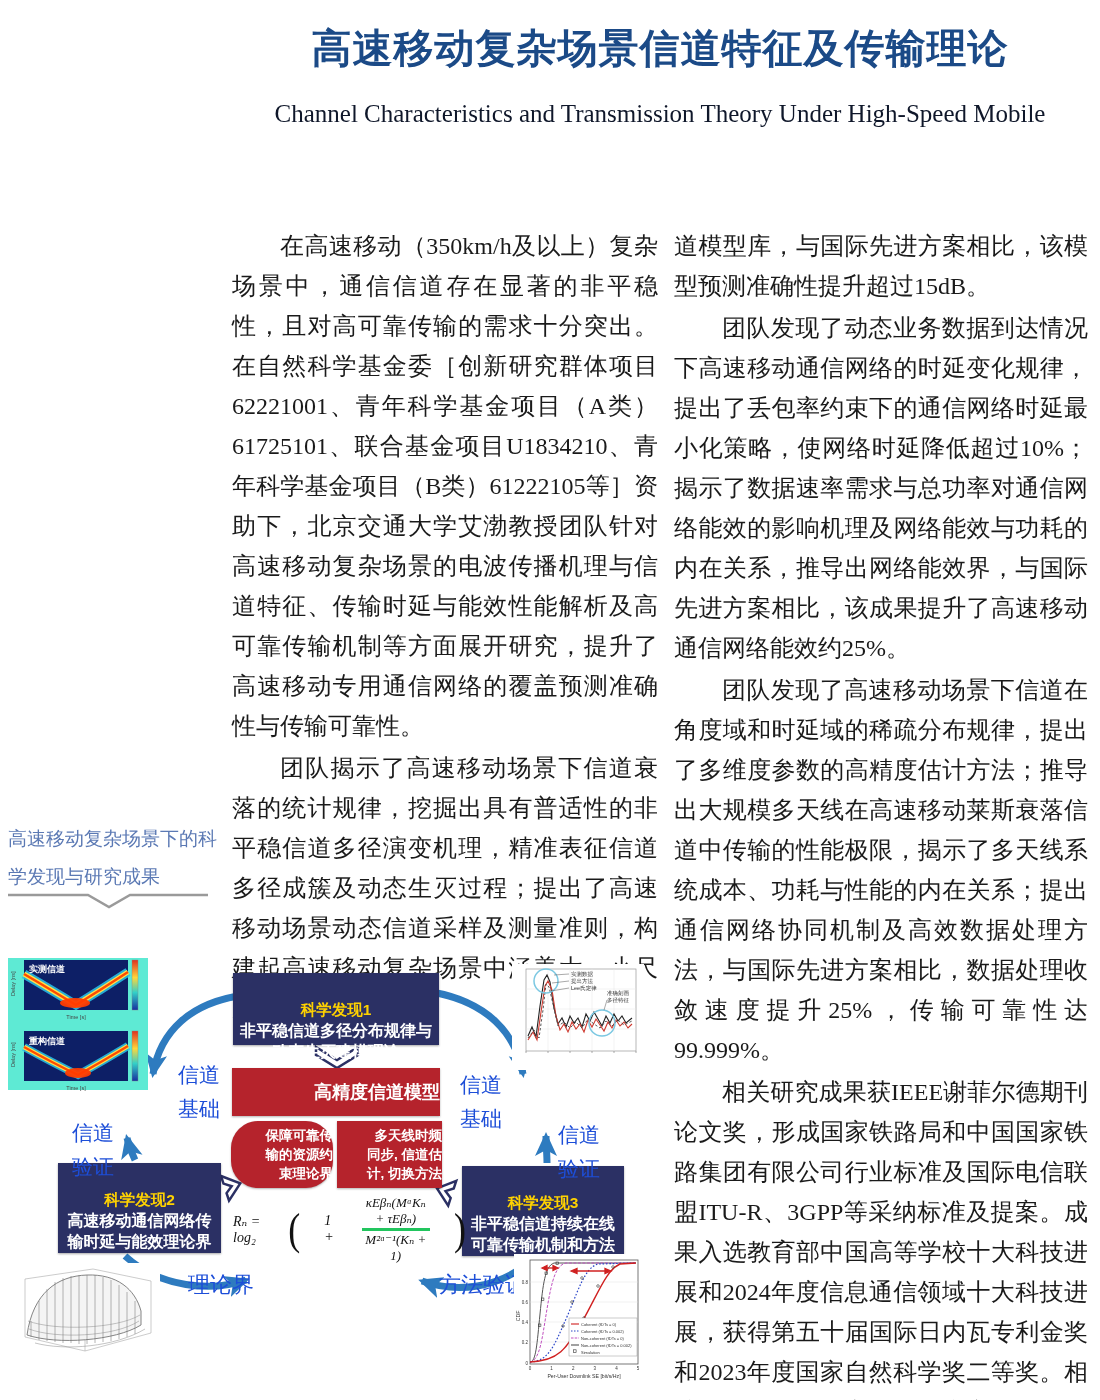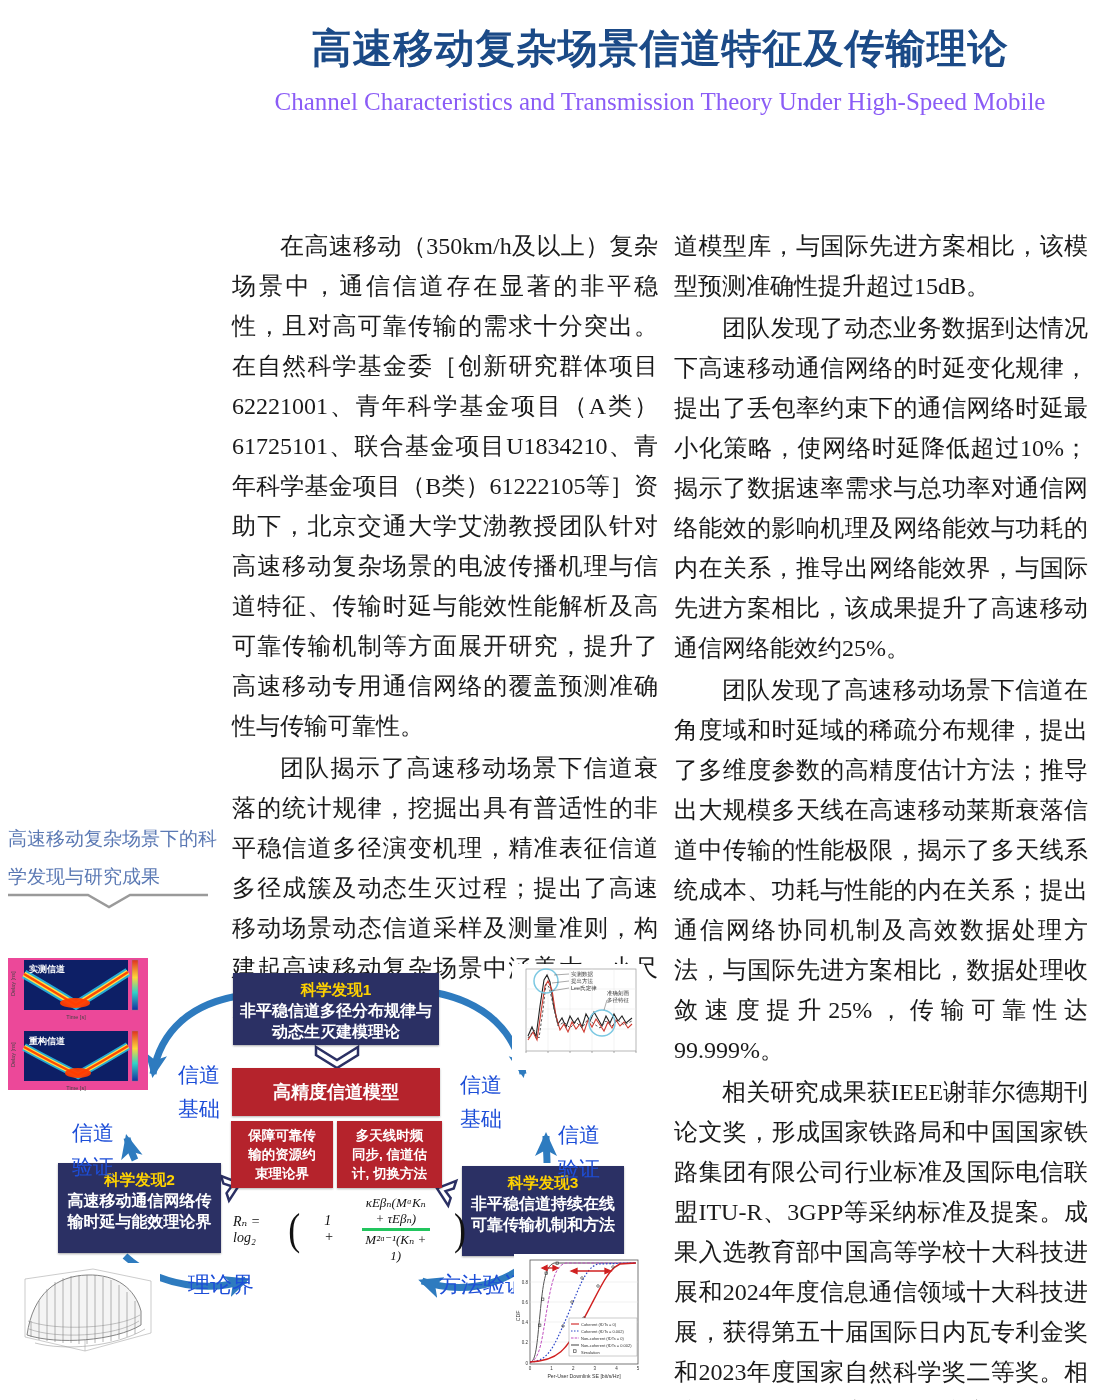--- a/index.html
+++ b/index.html
@@ -4,65 +4,65 @@
 <style>
   html,body{margin:0;padding:0;}
   body{width:1100px;height:1400px;position:relative;background:#ffffff;overflow:hidden;
        font-family:"Liberation Serif","DejaVu Serif",serif;}
   .abs{position:absolute;}
 
   
   .title-block{left:230px;top:24px;width:860px;text-align:center;}
   .cn-title{font-family:"Liberation Sans","DejaVu Sans",sans-serif;font-weight:bold;
             font-size:40px;color:#1b4a87;letter-spacing:1px;line-height:48px;}
-  .en-subtitle{font-size:25px;color:#8b5cf6;line-height:28px;margin-top:16px;}
+  .en-subtitle{font-size:25px;color:#0f172a;line-height:28px;margin-top:28px;}
 
   
   .article-col{font-size:24px;line-height:40px;text-align:justify;color:#1a1a1a;}
   .article-col p{margin:2px;text-indent:2em;}
   .article-col p.no-indent{text-indent:0;}
   .col-left{left:230px;top:224px;width:430px;}
   .col-right{left:672px;top:224px;width:418px;}
 
   
   .sidebar{left:8px;top:820px;width:210px;font-family:"Liberation Sans","DejaVu Sans",sans-serif;
            font-size:19px;line-height:38px;color:#5b79b4;}
   .sidebar-rule{left:8px;top:892px;width:200px;height:18px;}
 
   
   .navy-box{background:#2b3064;color:#ffffff;font-family:"Liberation Sans","DejaVu Sans",sans-serif;
             font-weight:bold;text-align:center;box-shadow:0 1px 2px rgba(0,0,0,.35);}
-  .navy-box .hd{color:#ffd200;font-size:15.5px;line-height:20px;padding-top:7px;}
+  .navy-box .hd{color:#ffd200;font-size:15.5px;line-height:20px;padding-top:7px;margin-top:20px;}
   .navy-box .bd{font-size:16px;line-height:21px;}
   .red-box{background:#b5232c;color:#ffffff;font-family:"Liberation Sans","DejaVu Sans",sans-serif;
-           font-weight:bold;text-align:center;box-shadow:0 1px 2px rgba(0,0,0,.3);}
+           font-weight:bold;text-align:right;box-shadow:0 1px 2px rgba(0,0,0,.3);}
   .diagram-label{font-family:"Liberation Sans","DejaVu Sans",sans-serif;font-weight:normal;
                  color:#1d4ed8;font-size:21px;line-height:34px;text-align:center;}
   .box-d1{left:233px;top:973px;width:206px;height:72px;}
   .box-model{left:232px;top:1068px;width:208px;height:48px;font-size:18px;line-height:48px;}
-  .box-sub-left{left:231px;top:1121px;width:102px;height:67px;font-size:13.5px;line-height:19px;padding-top:5px;box-sizing:border-box;}
+  .box-sub-left{left:231px;top:1121px;width:102px;height:67px;font-size:13.5px;line-height:19px;padding-top:5px;box-sizing:border-box;border-radius:27px;}
   .box-sub-right{left:337px;top:1121px;width:105px;height:67px;font-size:13.5px;line-height:19px;padding-top:5px;box-sizing:border-box;}
   .box-d2{left:58px;top:1163px;width:163px;height:90px;}
   .box-d3{left:462px;top:1166px;width:162px;height:90px;}
   .lbl-basis-left{left:176px;top:1058px;width:46px;}
   .lbl-verify-left{left:70px;top:1116px;width:46px;}
   .lbl-basis-right{left:458px;top:1068px;width:46px;}
   .lbl-verify-right{left:556px;top:1118px;width:46px;}
   .lbl-theory{left:176px;top:1268px;width:90px;font-size:22px;}
   .lbl-method{left:428px;top:1268px;width:110px;font-size:22px;}
 
   
   .formula{left:233px;top:1196px;width:234px;height:66px;display:flex;align-items:center;
            justify-content:center;font-style:italic;color:#111;font-size:14px;gap:21px;}
   .formula .paren{font-style:normal;font-size:36px;font-weight:400;transform:scaleY(1.25);padding:0 1px;}
   .frac{display:inline-flex;flex-direction:column;text-align:center;font-size:13px;line-height:16px;margin:0 2px;}
   .frac .num{border-bottom:3px solid #22c55e;padding:0 3px 1px;}
   .frac .den{padding-top:1px;}
 
-  .plot-frame{background:#ec4899;}
+  .plot-frame{background:#5eead4;}
 </style>
 </head>
 <body>
 
 <div class="abs title-block">
   <div class="cn-title">高速移动复杂场景信道特征及传输理论</div>
   <div class="en-subtitle">
     <div>Channel Characteristics and Transmission Theory Under High-Speed Mobile</div>
   </div>
 </div>

